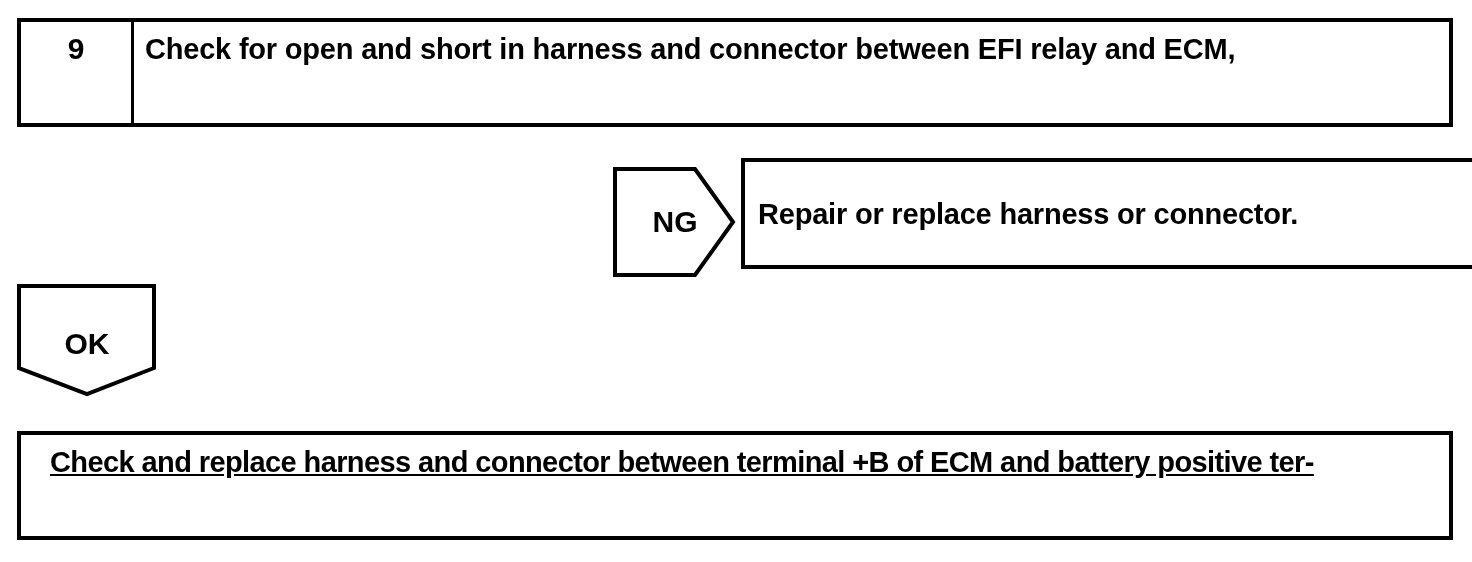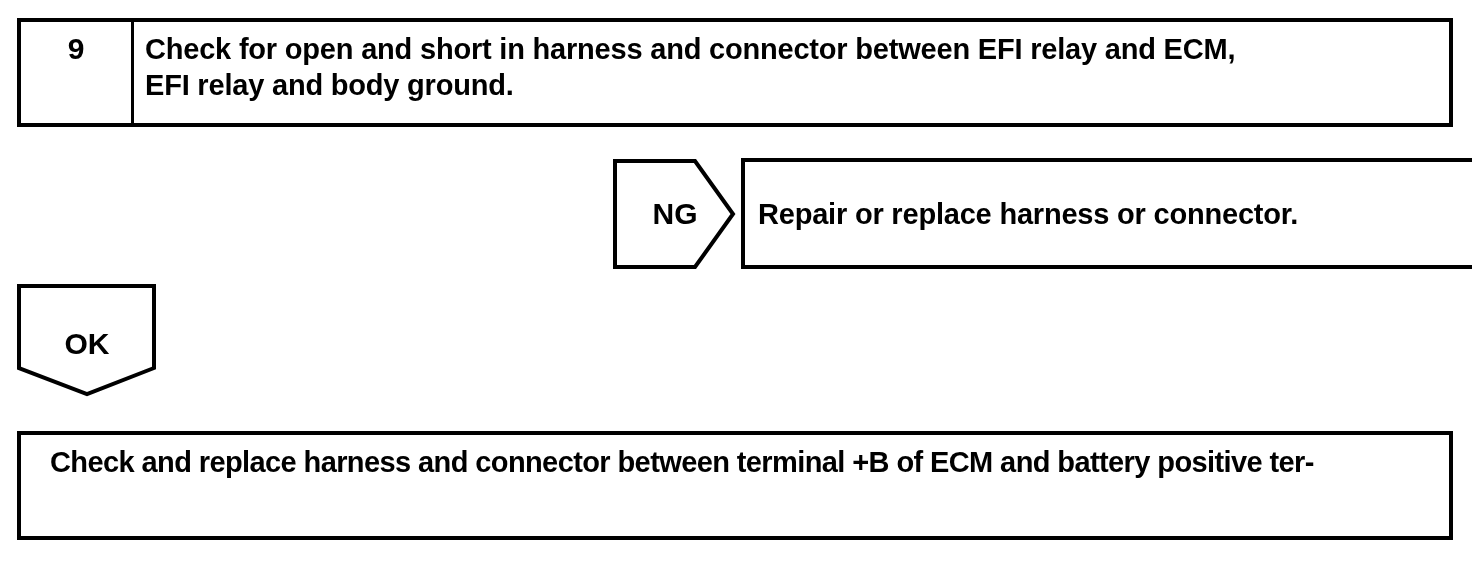--- a/index.html
+++ b/index.html
@@ -44,21 +44,21 @@
     padding-top: 9px;
     font-size: 30px;
     line-height: 36px;
   }
   .step-text {
     padding: 9px 0 0 11px;
   }
   
   .ng-shape {
     position: absolute;
-    left: 613px; top: 158px;
+    left: 613px; top: 166px;
     width: 124px; height: 112px;
   }
   .ng-shape svg, .ok-shape svg {
     position: absolute;
     left: 0; top: 0;
     width: 100%; height: 100%;
     display: block;
   }
   .shape-poly {
     fill: #ffffff;
@@ -98,34 +98,34 @@
     font-size: 30px;
   }
   
   .next-box {
     left: 17px; top: 431px;
     width: 1436px; height: 109px;
     padding: 9px 0 0 29px;
   }
   .next-box .txt {
     letter-spacing: -0.6px;
+    text-decoration: underline;
   }
 </style>
 </head>
 <body>
 
 <div class="stage">
 
   <div class="box step-box">
     <div class="step-num-cell">
       <span>9</span>
     </div>
     <div class="step-text">
       <div class="txt">Check for open and short in harness and connector between EFI relay and ECM,</div>
-      <div class="txt">EFI relay and body ground.</div>
     </div>
   </div>
 
   <div class="ng-shape">
     <svg viewBox="0 0 124 112" aria-hidden="true">
       <polygon class="shape-poly" points="2,3 82,3 120,56 82,109 2,109"></polygon>
     </svg>
     <span class="ng-label">NG</span>
   </div>
 

